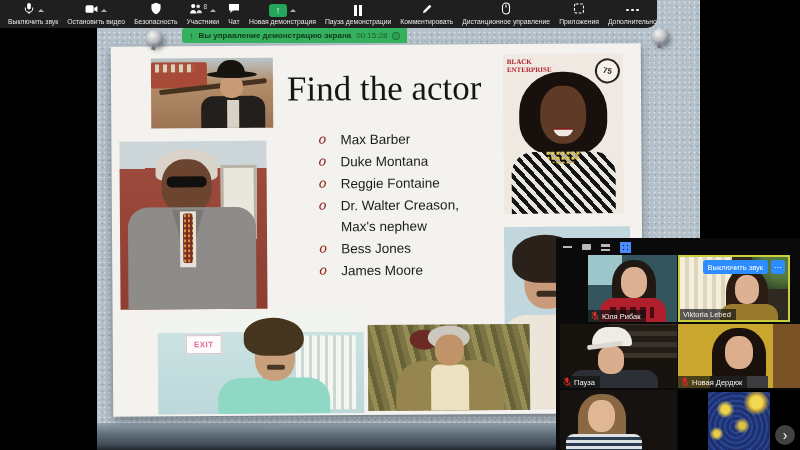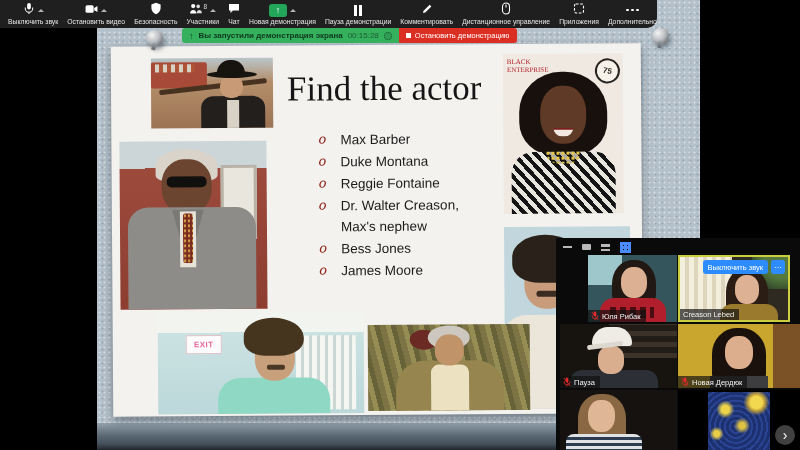--- a/index.html
+++ b/index.html
@@ -54,21 +54,21 @@
   .p2-face{left:42px;top:18px;width:50px;height:54px;background:#6b452f;border-radius:44%}
   .p2-glasses{left:47px;top:35px;width:40px;height:11px;background:#12100e;border-radius:5px}
   .p2-suit{left:8px;top:66px;width:128px;height:102px;background:#8e8c88;border-radius:20px 20px 0 0}
   .p2-lapel{left:52px;top:68px;width:32px;height:56px;background:#7b7975;clip-path:polygon(0 0,100% 0,50% 100%)}
   .p2-shirt{left:60px;top:70px;width:16px;height:56px;background:#e7e3da}
   .p2-tie{left:63px;top:72px;width:10px;height:50px;border-radius:3px;background:#7c2a20;
     background-image:radial-gradient(#d8b24a .8px,rgba(0,0,0,0) 1.3px);background-size:4px 5px}
 
   
   .ph3{left:392px;top:10px;width:120px;height:160px;background:#efe9e2}
-  .p3-mag{left:4px;top:4px;color:#b3242a;font-size:7px;font-weight:normal;line-height:1.15;font-family:"Liberation Serif",serif}
+  .p3-mag{left:4px;top:4px;color:#b3242a;font-size:7px;font-weight:bold;line-height:1.15;font-family:"Liberation Serif",serif}
   .p3-logo{right:3px;top:5px;width:25px;height:25px;border-radius:50%;border:2px solid #28241f;
     color:#28241f;font-size:8px;font-weight:bold;text-align:center;line-height:21px;background:#f6f2ea;transform:rotate(12deg)}
   .p3-hair{left:16px;top:18px;width:88px;height:84px;background:#17100c;border-radius:48% 48% 40% 40%}
   .p3-face{left:37px;top:32px;width:46px;height:58px;background:#5f3a26;border-radius:45%}
   .p3-smile{left:50px;top:74px;width:20px;height:9px;background:#f2e8e0;border-top:2px solid #7a1f1f;border-radius:0 0 10px 10px}
   .p3-dress{left:8px;top:98px;width:104px;height:62px;border-radius:22px 22px 0 0;
     background:repeating-linear-gradient(48deg,#141414 0 4px,#e8e4de 4px 8px)}
   .p3-neck{left:42px;top:97px;width:36px;height:13px;border-radius:0 0 14px 14px;
     background:radial-gradient(#e8c84a 1.4px,rgba(0,0,0,0) 2px);background-size:5px 5px;background-color:rgba(0,0,0,.25)}
 
@@ -279,27 +279,23 @@
     <div class="pin" style="left:49px;top:30px"></div>
     <div class="pin" style="left:555px;top:28px"></div>
   </div>
 
   <div class="lbox" style="left:0"></div>
   <div class="lbox right"></div>
 
   <div class="banner">
     <div class="b-green">
       <span class="b-arrow">↑</span>
-      <span>Вы запустили демонстрация экрана</span>
+      <span>Вы управление демонстрацию экрана</span>
       <span class="b-timer">00:15:28</span>
       <span class="gear"></span>
-    </div>
-    <div class="b-red">
-      <span class="stop-sq"></span>
-      <span>Остановить демонстрацию</span>
     </div>
   </div>
 
   <div class="toolbar">
     <div class="titem">
       <div class="trow">
         <span>
           <svg width="12" height="13" viewBox="0 0 12 14">
               <rect x="4" y="1" width="4" height="7" rx="2" fill="#fff"></rect>
               <path d="M2 6v1a4 4 0 0 0 8 0V6" fill="none" stroke="#fff" stroke-width="1.1"></path>
@@ -449,21 +445,21 @@
           <div class="c2-plant"></div>
           <div class="c2-hair"></div>
           <div class="c2-face"></div>
           <div class="c2-shirt"></div>
         </div>
       <div class="vk-btns">
         <span class="vk-mute">Выключить звук</span>
         <span class="vk-more">⋯</span>
       </div>
       <div class="ntag">
-        <span>Creason Lebed</span>
+        <span>Viktoria Lebed</span>
       </div>
     </div>
 
     <div class="cell c3">
       <div class="art">
           <div class="c3-shelf"></div>
           <div class="c3-jacket"></div>
           <div class="c3-face"></div>
           <div class="c3-cap"></div>
           <div class="c3-brim"></div>

